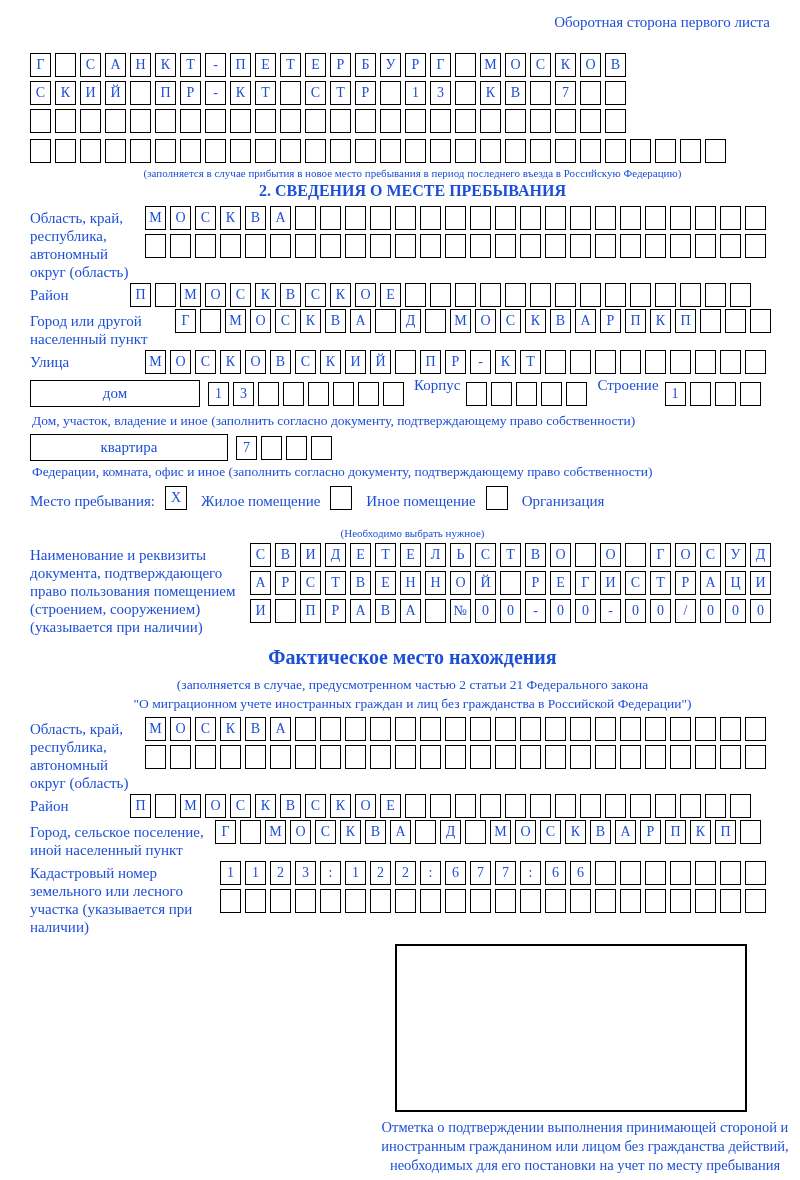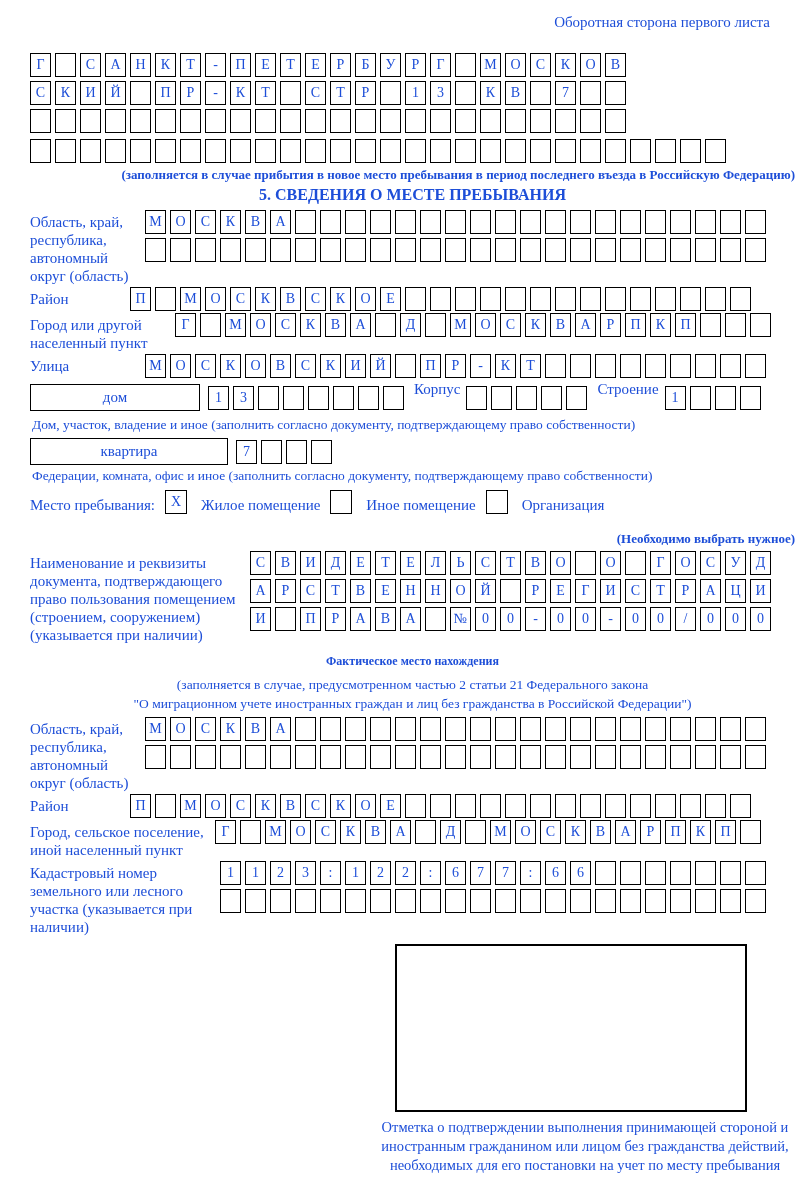--- a/index.html
+++ b/index.html
@@ -12,33 +12,33 @@
   .header-note{text-align:right;padding-right:25px;font-size:15px;margin-bottom:22px;}
   .frow{display:flex;align-items:flex-start;margin-bottom:2px;}
   .flabel{font-size:15px;line-height:18px;flex:0 0 auto;padding-top:3px;padding-right:6px;box-sizing:border-box;}
   .w145{width:145px;} .w115{width:115px;} .w100{width:100px;}
   .w220{width:220px;} .w185{width:185px;} .w190{width:190px;}
   .cellcol{flex:1;}
   .cellrow{display:flex;gap:4px;margin-bottom:4px;}
   .cellrow.nomb{margin-bottom:0;}
   .cell{width:19px;height:22px;border:1.5px solid #000;display:flex;align-items:center;justify-content:center;
         font-size:14px;flex:0 0 auto;box-sizing:content-box;}
-  .center-note{text-align:right;font-size:13px;margin:1px 0 3px;font-weight:bold;}
+  .center-note{text-align:center;font-size:11px;margin:1px 0 3px;}
   .left-note{font-size:13.5px;margin:0 0 5px 2px;}
   .h2{text-align:center;font-weight:bold;font-size:16px;margin:3px 0 6px;}
   .house-row{display:flex;align-items:center;margin:3px 0 3px;}
   .fieldbox{border:1.5px solid #000;height:25px;display:flex;align-items:center;justify-content:center;
             font-size:15px;box-sizing:content-box;flex:0 0 auto;}
   .fb-dom{width:168px;margin-right:8px;}
   .fb-kv{width:196px;margin-right:8px;}
   .inline-label{font-size:15px;margin:0 6px 16px 10px;flex:0 0 auto;}
   .mesto-row{display:flex;align-items:flex-end;font-size:15px;margin:6px 0 17px;}
   .checkbox{width:20px;height:22px;border:1.5px solid #000;display:flex;align-items:center;justify-content:center;
             font-size:14px;margin:0 14px 0 10px;flex:0 0 auto;}
-  .fact-title{text-align:center;font-weight:bold;font-size:12px;margin:10px 0 8px;}
+  .fact-title{text-align:center;font-weight:bold;font-size:20px;margin:10px 0 8px;}
   .fact-note{text-align:center;font-size:13.5px;margin-bottom:3px;}
   .confirm-box{border:2px solid #000;width:352px;height:168px;margin:8px 0 6px 365px;box-sizing:border-box;}
   .confirm-caption{width:450px;margin-left:330px;text-align:center;font-size:14.5px;line-height:19px;}
 </style>
 </head>
 <body>
 
 <div class="page">
 
   <div class="header-note">Оборотная сторона первого листа</div>
@@ -150,21 +150,21 @@
       <div class="cell"></div>
       <div class="cell"></div>
       <div class="cell"></div>
       <div class="cell"></div>
       <div class="cell"></div>
       <div class="cell"></div>
       <div class="cell"></div>
     </div>
   <div class="center-note">(заполняется в случае прибытия в новое место пребывания в период последнего въезда в Российскую Федерацию)</div>
 
-  <div class="h2">5. СВЕДЕНИЯ О МЕСТЕ ПРЕБЫВАНИЯ</div>
+  <div class="h2">2. СВЕДЕНИЯ О МЕСТЕ ПРЕБЫВАНИЯ</div>
 
   <div class="frow">
     <div class="flabel w115">Область, край, республика, автономный округ (область)</div>
     <div class="cellcol">
       <div class="cellrow">
           <div class="cell">М</div>
           <div class="cell">О</div>
           <div class="cell">С</div>
           <div class="cell">К</div>
           <div class="cell">В</div>

